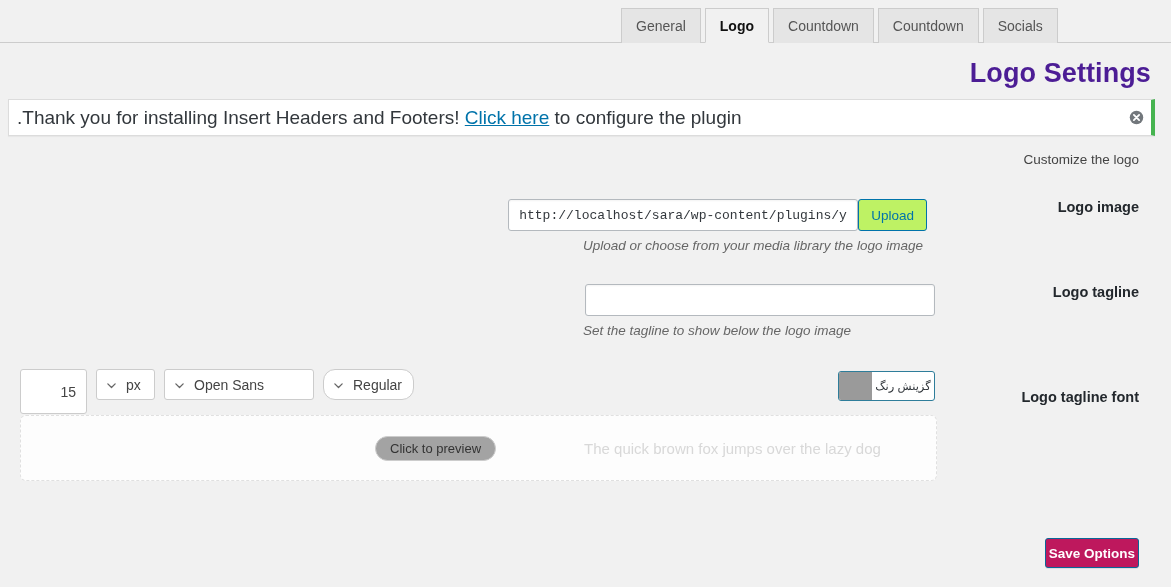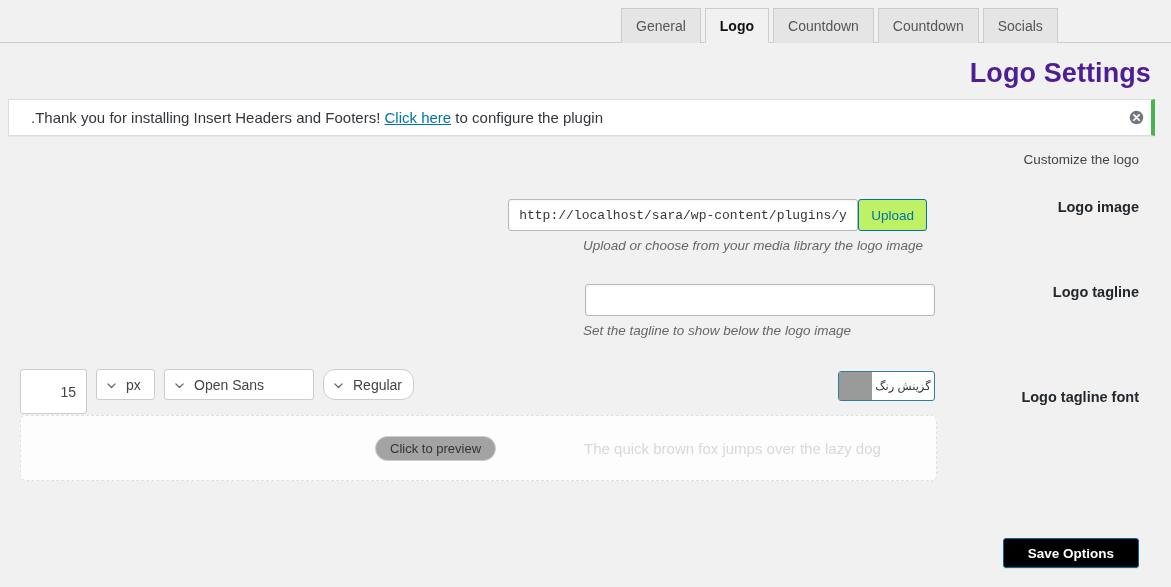--- a/index.html
+++ b/index.html
@@ -52,22 +52,22 @@
   .notice {
     position: absolute; top: 99px; left: 8px; width: 1147px; height: 37px;
     background: #fff;
     border: 1px solid #dcdcdc;
     border-right: 4px solid #46b450;
     box-shadow: 0 1px 1px rgba(0,0,0,.04);
     display: flex; align-items: center;
   }
   .notice-text {
     flex: 1; text-align: left;
-    padding-left: 22px;
-    font-size: 15px; color: #32373c;
+    padding-left: 8px;
+    font-size: 19px; color: #32373c;
     direction: ltr;
   }
   .notice-text a { color: #0073aa; text-decoration: underline; }
   .dismiss {
     width: 30px; display: flex; align-items: center; justify-content: center;
     cursor: pointer;
     margin-right: auto;
   }
   .dismiss svg { display: block; }
 
@@ -194,22 +194,22 @@
   }
   .preview-text {
     margin-left: 88px;
     font-size: 15px; color: #d8d8d8;
     white-space: nowrap;
   }
 
   
   .btn-save {
     position: absolute; right: 32px; top: 538px;
-    height: 30px; padding: 0 24px;
-    background: #000000;
+    height: 30px; padding: 0 3px;
+    background: #be185d;
     border: 1px solid #0a6698; border-radius: 3px;
     color: #fff; font-size: 13.5px; font-weight: bold;
     cursor: pointer;
     box-shadow: 0 1px 0 rgba(0,0,0,.08);
     white-space: nowrap;
   }
 </style>
 </head>
 <body>
 

